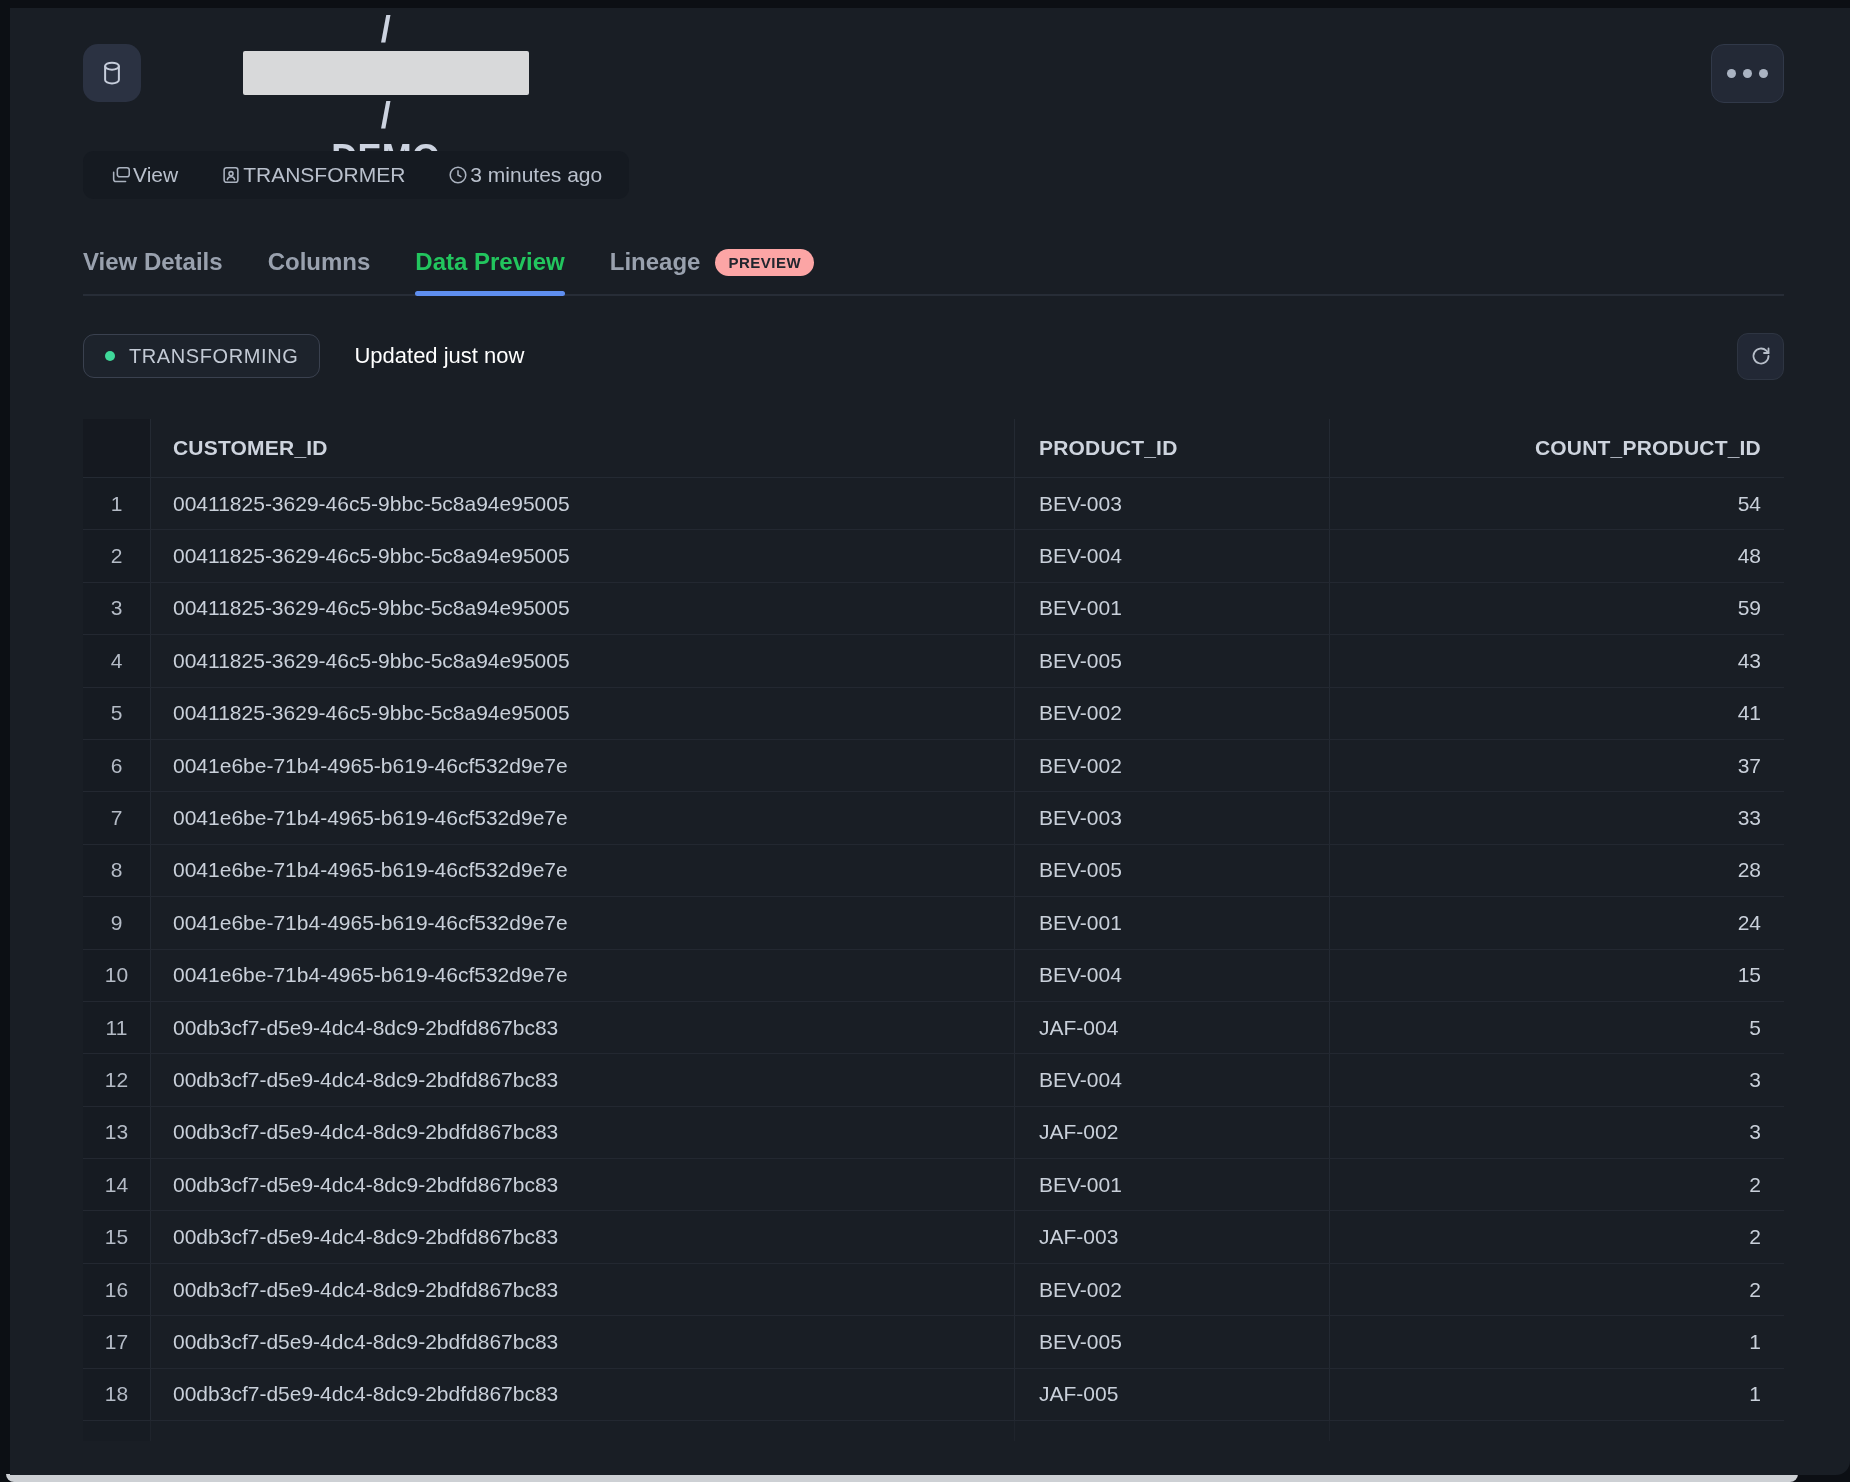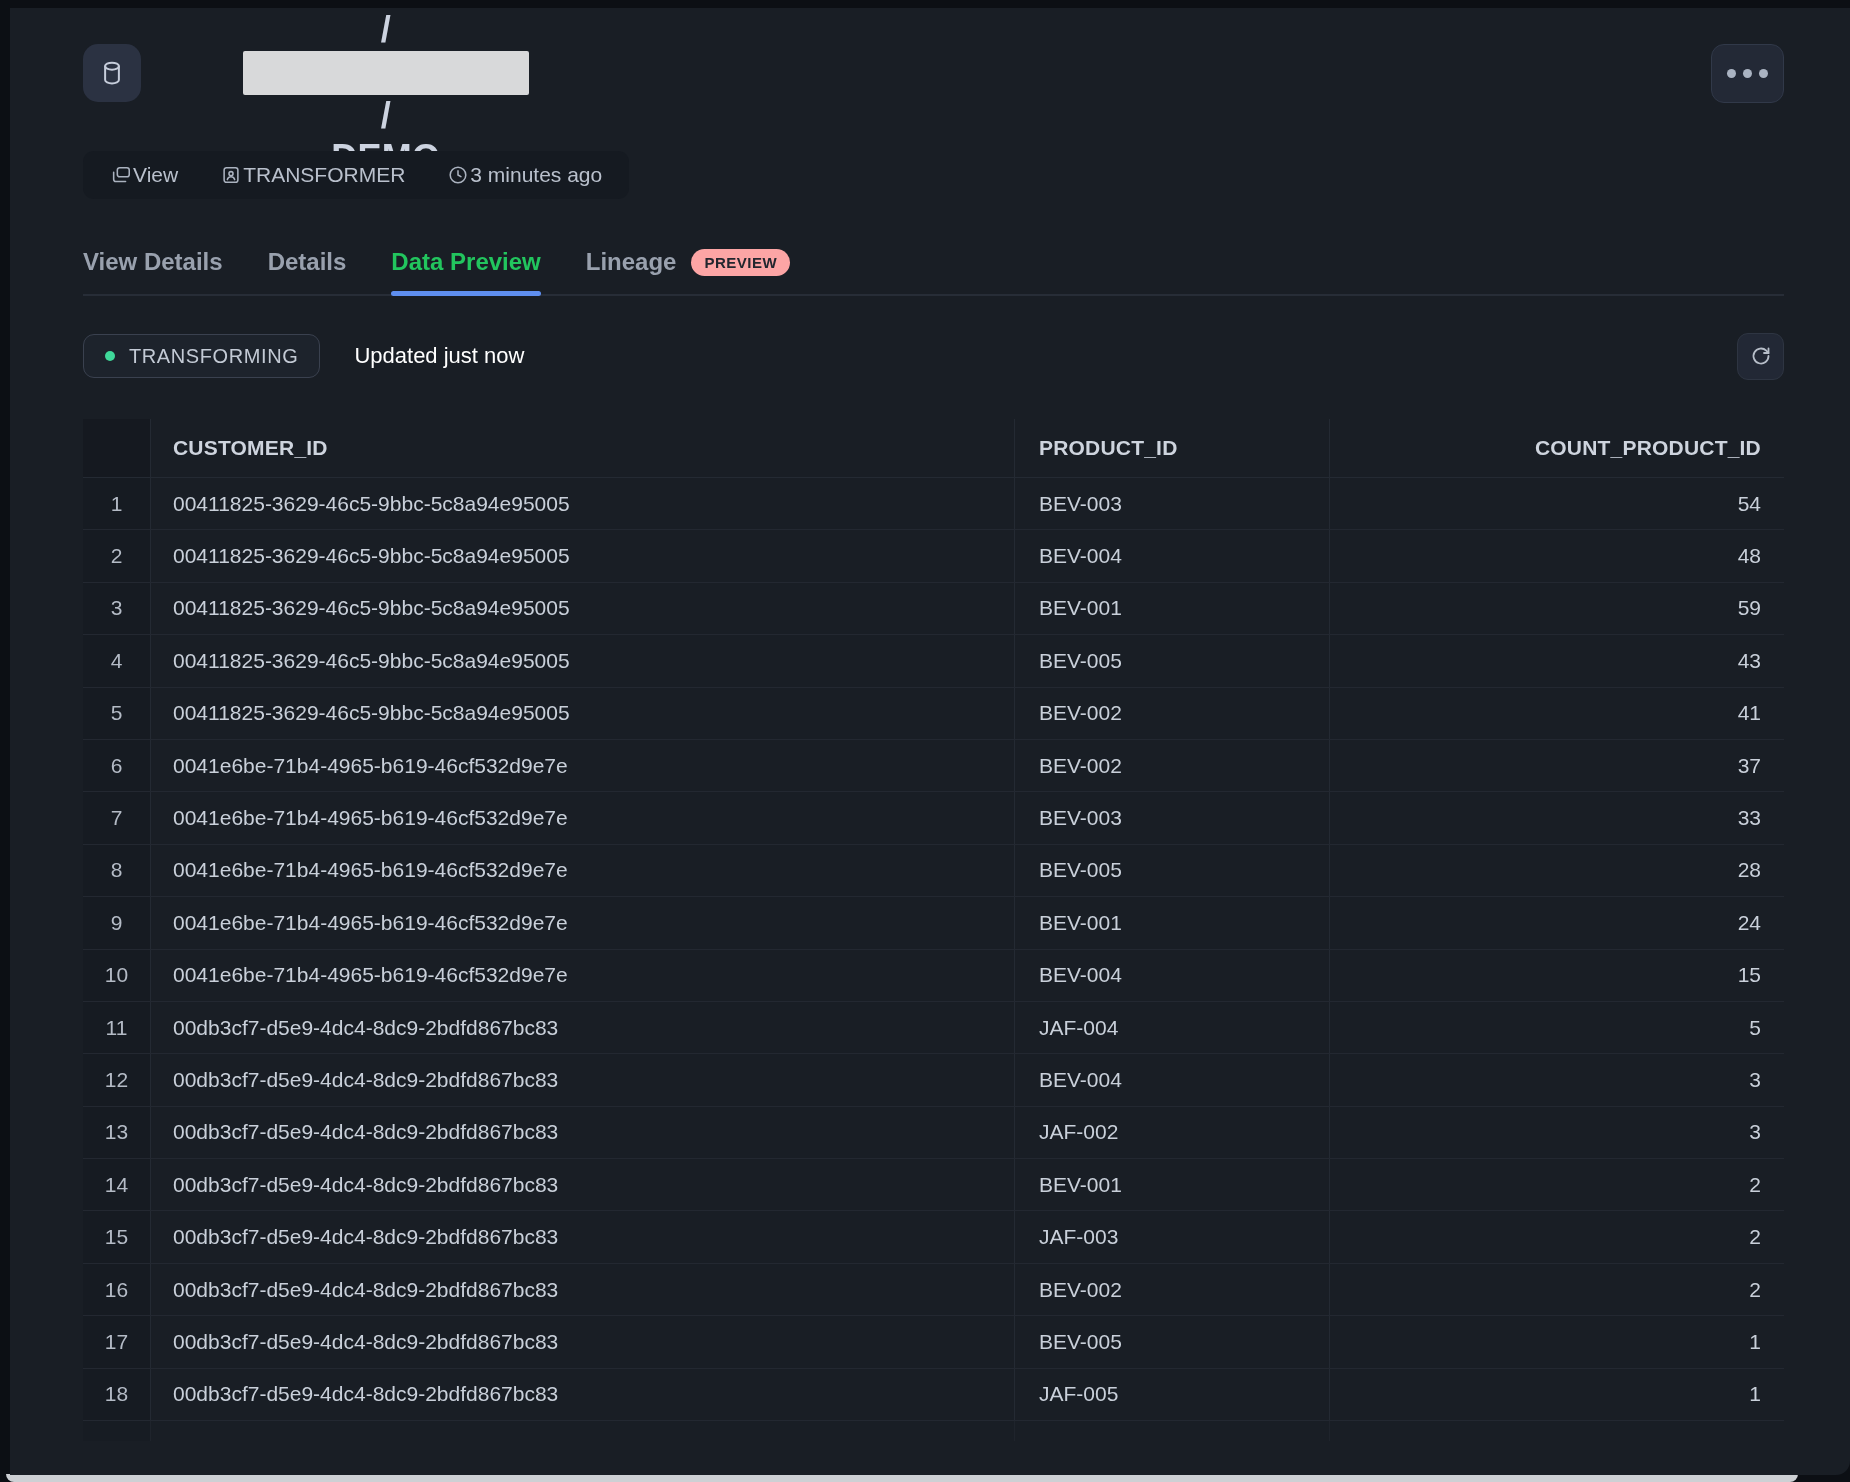--- a/index.html
+++ b/index.html
@@ -131,21 +131,21 @@
       </svg>
       <span>3 minutes ago</span>
     </span>
   </div>
 
   <nav class="tabs">
     <button class="tab">
       <span>View Details</span>
     </button>
     <button class="tab">
-      <span>Details</span>
+      <span>Columns</span>
     </button>
     <button class="tab active">
       <span>Data Preview</span>
     </button>
     <button class="tab">
       <span>Lineage</span>
       <span class="tab-badge">PREVIEW</span>
     </button>
   </nav>
 

